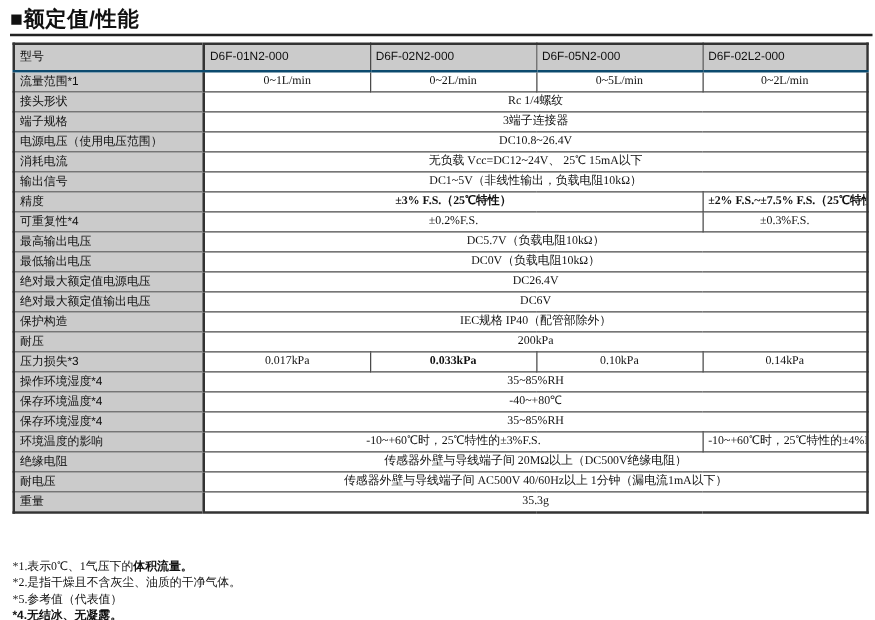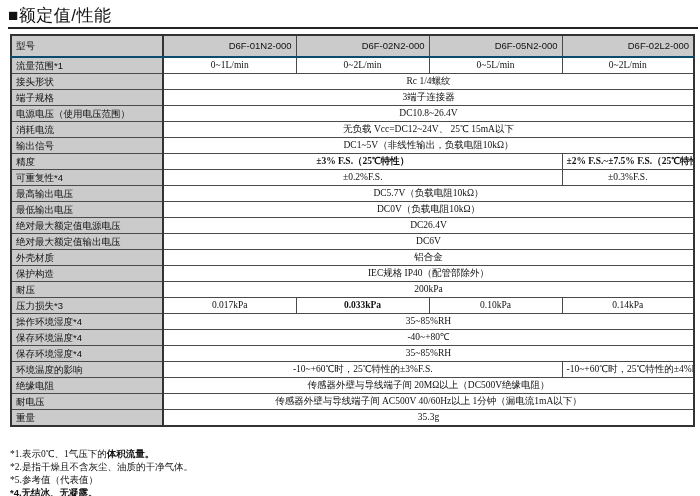--- a/index.html
+++ b/index.html
@@ -6,21 +6,21 @@
   body {
     width:700px; height:496px;
     background:#ffffff;
     font-family:"Liberation Sans", sans-serif;
     color:#1a1a1a;
     position:relative;
     overflow:hidden;
   }
   .page-title {
     position:absolute; left:8px; top:4px;
-    font-size:17px; font-weight:normal; letter-spacing:0.5px;
+    font-size:17px; font-weight:bold; letter-spacing:0.5px;
     color:#111;
   }
   .title-rule {
     position:absolute; left:8px; top:27px; right:2px;
     border:none; border-top:2px solid var(--rule-color,#222);
     margin:0; height:0;
   }
   table.spec-table {
     position:absolute; left:10px; top:34px;
     width:683px;
@@ -46,21 +46,21 @@
     border-right:2px solid #333;
     font-family:"Liberation Sans", sans-serif;
   }
   
   .spec-table tr.head-row th {
     background:var(--header-bg,#cbcbcb);
     height:18px;
     border-bottom:2px solid #0c4a6e;
     font-family:"Liberation Sans", sans-serif;
   }
-  .spec-table tr.head-row th.model { text-align:right; }
+  .spec-table tr.head-row th.model { text-align:left; }
   
   .spec-table td {
     text-align:center;
     font-family:"Liberation Serif", serif;
     background:#fff;
   }
   .spec-table td.bold { font-weight:bold; }
   .footnotes {
     position:absolute; left:10px; top:448px;
     font-size:9.5px; line-height:12px;
@@ -142,24 +142,20 @@
       </tr>
       <tr>
         <th class="row-label">绝对最大额定值电源电压</th>
         <td colspan="4">DC26.4V</td>
       </tr>
       <tr>
         <th class="row-label">绝对最大额定值输出电压</th>
         <td colspan="4">DC6V</td>
       </tr>
       <tr>
-        <th class="row-label">外壳材质</th>
-        <td colspan="4">铝合金</td>
-      </tr>
-      <tr>
         <th class="row-label">保护构造</th>
         <td colspan="4">IEC规格 IP40（配管部除外）</td>
       </tr>
       <tr>
         <th class="row-label">耐压</th>
         <td colspan="4">200kPa</td>
       </tr>
       <tr>
         <th class="row-label">压力损失*3</th>
         <td colspan="1">0.017kPa</td>

